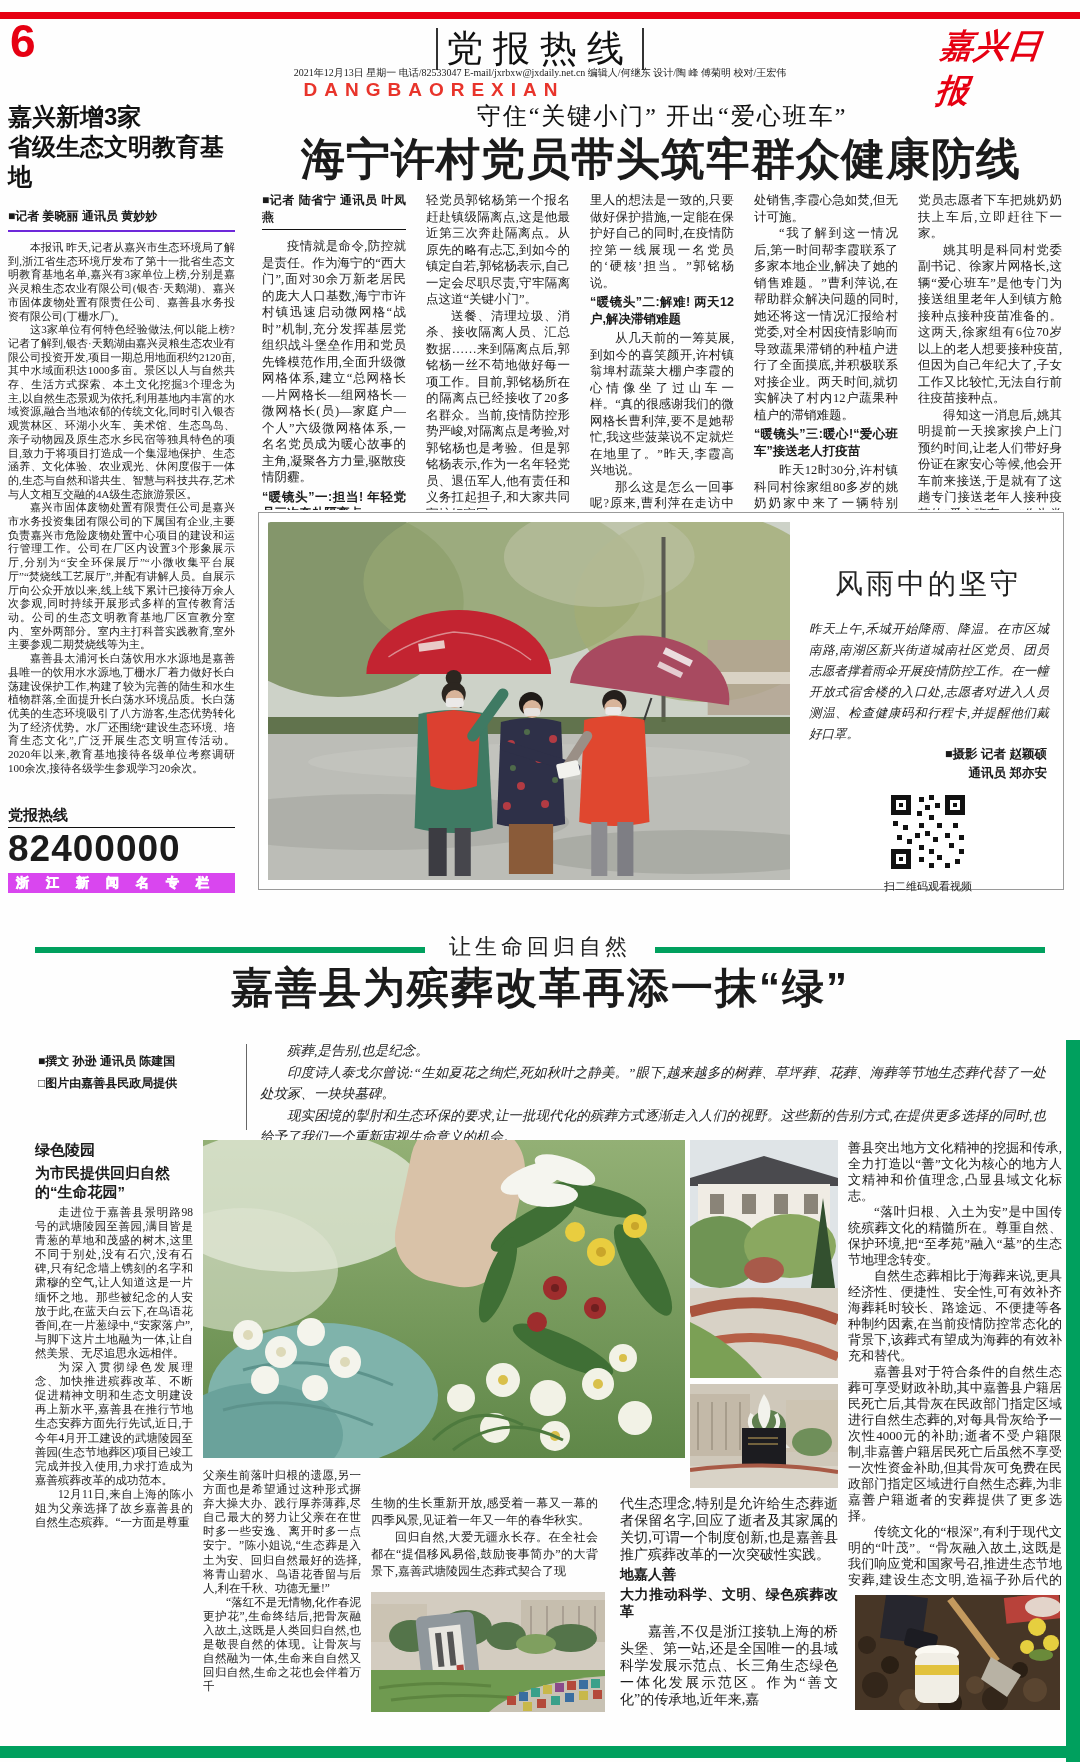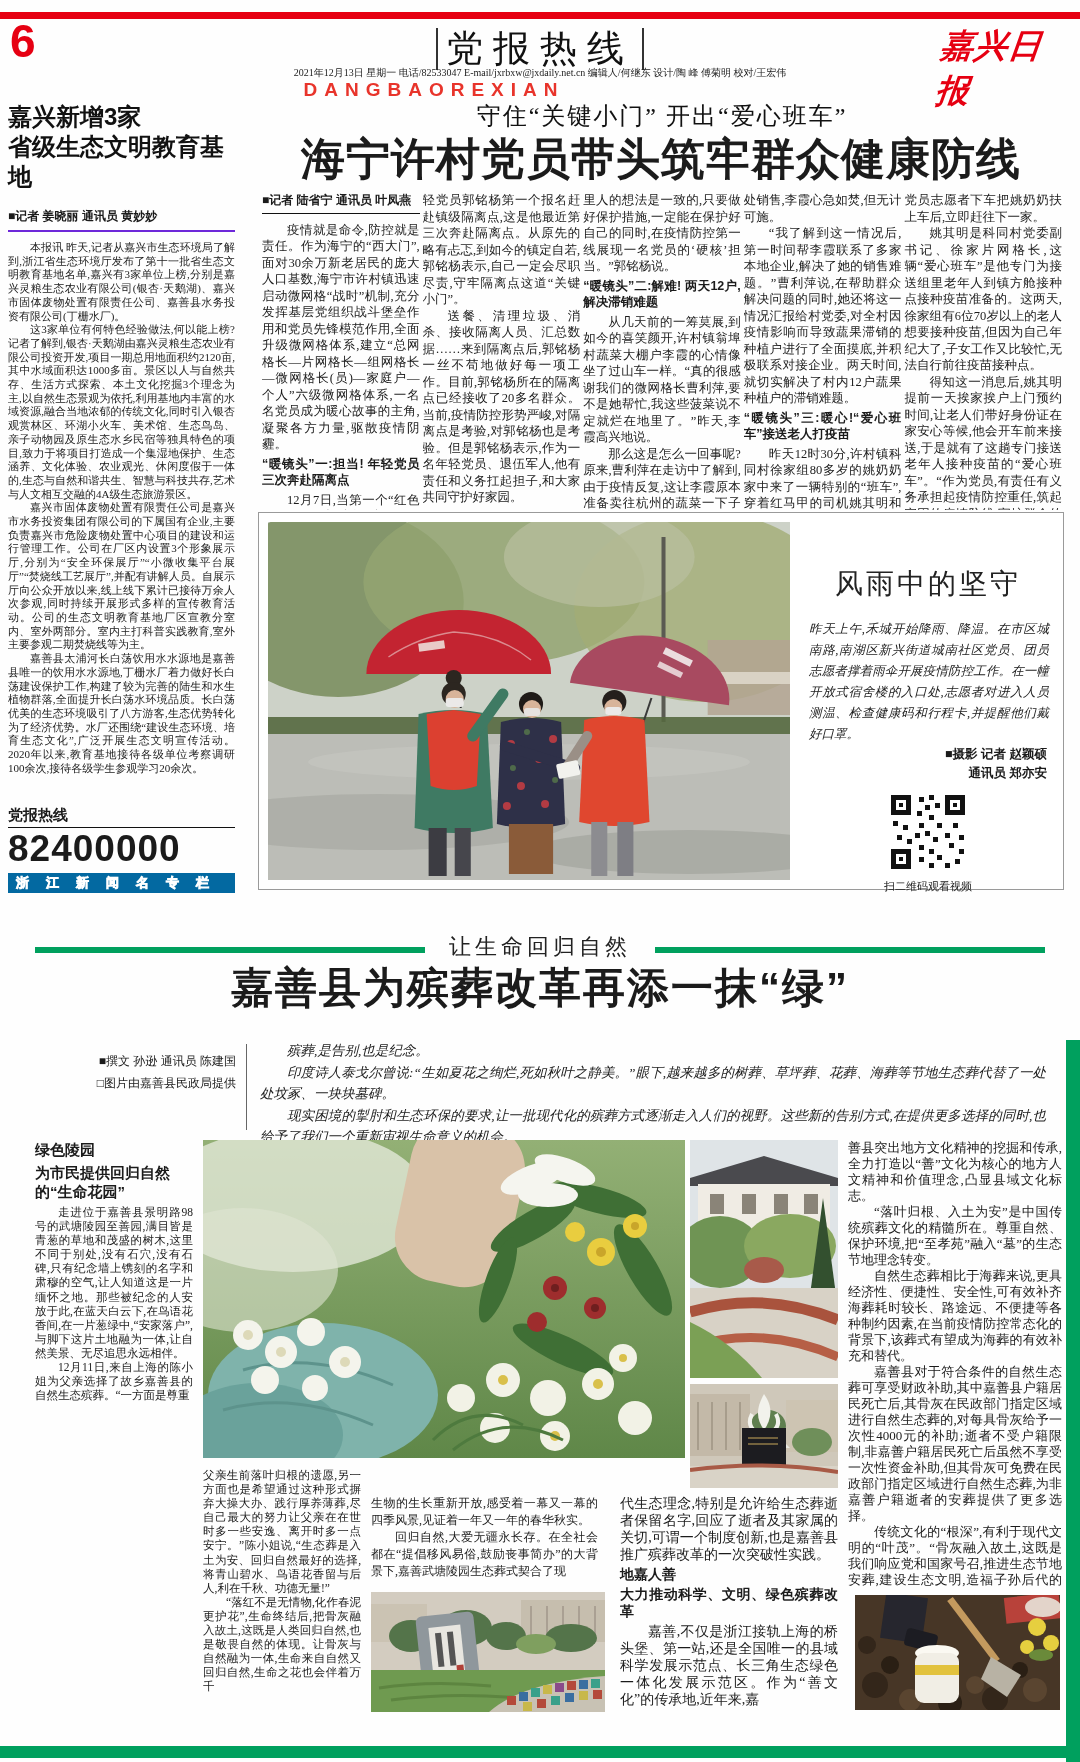--- a/index.html
+++ b/index.html
@@ -24,48 +24,48 @@
   .la-title{font-size:24px;line-height:30px;font-weight:bold;color:#111;}
   .la-byline{margin-top:16px;font-size:12px;font-weight:bold;border-bottom:2px solid #6d28d9;padding-bottom:5px;}
   .la-body{margin-top:9px;font-size:11px;line-height:13.7px;}
   .para{text-indent:2em;}
   .para-c{text-indent:0;}
   .colhead{font-weight:bold;text-indent:0;margin:3px 0;font-family:"Liberation Sans",sans-serif;}
   
   .hot{left:8px;top:806px;width:227px;}
   .hot-label{font-size:15px;font-weight:bold;border-bottom:1.5px solid #111;padding-bottom:2px;font-family:"Liberation Sans",sans-serif;}
   .hot-num{font-size:37px;font-weight:800;letter-spacing:1px;line-height:1.15;font-family:"Liberation Sans",sans-serif;}
-  .hot-banner{margin-top:2px;background:#0369a1;height:20px;line-height:20px;padding-left:8px;
+  .hot-banner{margin-top:2px;background:#d946ef;height:20px;line-height:20px;padding-left:8px;
               font-size:13px;font-weight:bold;letter-spacing:17px;color:#fff;
               -webkit-text-stroke:.7px #fff;white-space:nowrap;overflow:hidden;}
   
   .ma-kicker{left:262px;top:100px;width:800px;font-size:24px;color:#111;letter-spacing:2px;}
   .ma-head{left:242px;top:130px;width:838px;font-size:44px;font-weight:bold;letter-spacing:1px;
            font-family:"Liberation Sans",sans-serif;}
-  .ma-cols{left:262px;top:192px;width:800px;height:318px;display:flex;gap:3px;justify-content:space-between;}
+  .ma-cols{left:262px;top:192px;width:800px;height:318px;display:flex;gap:20px;justify-content:space-between;}
   .ma-col{flex:1;font-size:12.5px;line-height:16.5px;overflow:hidden;}
   .ma-byline{font-size:12px;font-weight:bold;border-bottom:1.8px solid #111;padding-bottom:4px;
              margin-bottom:8px;font-family:"Liberation Sans",sans-serif;}
   
   .pbox{left:258px;top:512px;width:804px;height:376px;border:1px solid #9a9a9a;background:#fff;}
   .pimg{position:absolute;left:9px;top:9px;width:522px;height:358px;}
   .pright{position:absolute;left:540px;top:0;width:258px;height:376px;}
   .ptitle{margin-top:52px;text-align:center;font-size:28px;letter-spacing:3px;color:#222;}
   .pcap{margin:16px 8px 0 10px;font-size:12.5px;line-height:21px;font-style:italic;}
   .pcredit{margin-right:10px;text-align:right;font-weight:bold;font-size:12.5px;line-height:19px;
            font-family:"Liberation Sans",sans-serif;}
   .qrwrap{margin-top:10px;text-align:center;}
   .qrnote{margin-top:4px;text-align:center;font-size:11px;}
   
   .k2bar{top:947px;height:6px;background:#00a05e;}
   .k2text{left:340px;top:932px;width:400px;font-size:22px;letter-spacing:4px;color:#222;}
   .head2{left:35px;top:960px;width:1010px;font-size:42px;font-weight:bold;letter-spacing:2px;
          font-family:"Liberation Sans",sans-serif;}
-  .byl2{left:38px;top:1050px;width:198px;font-size:12px;font-weight:normal;line-height:22px;
-        font-family:"Liberation Sans",sans-serif;text-align:right;}
+  .byl2{left:38px;top:1050px;width:198px;font-size:12px;font-weight:bold;line-height:22px;
+        font-family:"Liberation Sans",sans-serif;}
   .byl2-div{left:246px;top:1044px;width:1px;height:86px;background:#666;}
   .intro2{left:260px;top:1040px;width:786px;font-size:13.5px;line-height:21.5px;font-style:italic;}
   .intro2 .para{margin:0;}
   
   .bcol{font-size:11.5px;line-height:14.1px;}
   .bcol-big{font-size:12px;line-height:17px;}
   .bA{left:35px;top:1140px;width:158px;}
   .bA-head{font-size:15px;line-height:19px;font-weight:bold;font-family:"Liberation Sans",sans-serif;margin-bottom:4px;}
   .bB{left:203px;top:1468px;width:158px;}
   .bC{left:371px;top:1495px;width:227px;}
@@ -274,20 +274,21 @@
     <div class="para">殡葬,是告别,也是纪念。</div>
     <div class="para">印度诗人泰戈尔曾说:“生如夏花之绚烂,死如秋叶之静美。”眼下,越来越多的树葬、草坪葬、花葬、海葬等节地生态葬代替了一处处坟冢、一块块墓碑。</div>
     <div class="para">现实困境的掣肘和生态环保的要求,让一批现代化的殡葬方式逐渐走入人们的视野。这些新的告别方式,在提供更多选择的同时,也给予了我们一个重新审视生命意义的机会。</div>
   </div>
 
 <div class="abs bA bcol">
   <div class="bA-head">绿色陵园</div>
   <div class="bA-head">为市民提供回归自然的“生命花园”</div>
   <div class="jus">
       <div class="para">走进位于嘉善县景明路98号的武塘陵园至善园,满目皆是青葱的草地和茂盛的树木,这里不同于别处,没有石穴,没有石碑,只有纪念墙上镌刻的名字和肃穆的空气,让人知道这是一片缅怀之地。那些被纪念的人安放于此,在蓝天白云下,在鸟语花香间,在一片葱绿中,“安家落户”,与脚下这片土地融为一体,让自然美景、无尽追思永远相伴。</div>
+      <div class="para">为深入贯彻绿色发展理念、加快推进殡葬改革、不断促进精神文明和生态文明建设再上新水平,嘉善县在推行节地生态安葬方面先行先试,近日,于今年4月开工建设的武塘陵园至善园(生态节地葬区)项目已竣工完成并投入使用,力求打造成为嘉善殡葬改革的成功范本。</div>
       <div class="para">12月11日,来自上海的陈小姐为父亲选择了故乡嘉善县的自然生态殡葬。“一方面是尊重</div>
     </div>
 </div>
 
 <svg class="abs" style="left:203px;top:1140px;" width="482" height="318" viewBox="0 0 482 318" preserveAspectRatio="none">
   <defs>
       <linearGradient id="gr" x1="0" y1="0" x2="0" y2="1">
         <stop offset="0" stop-color="#93b075"></stop>
         <stop offset="1" stop-color="#5f8748"></stop>
       </linearGradient>

